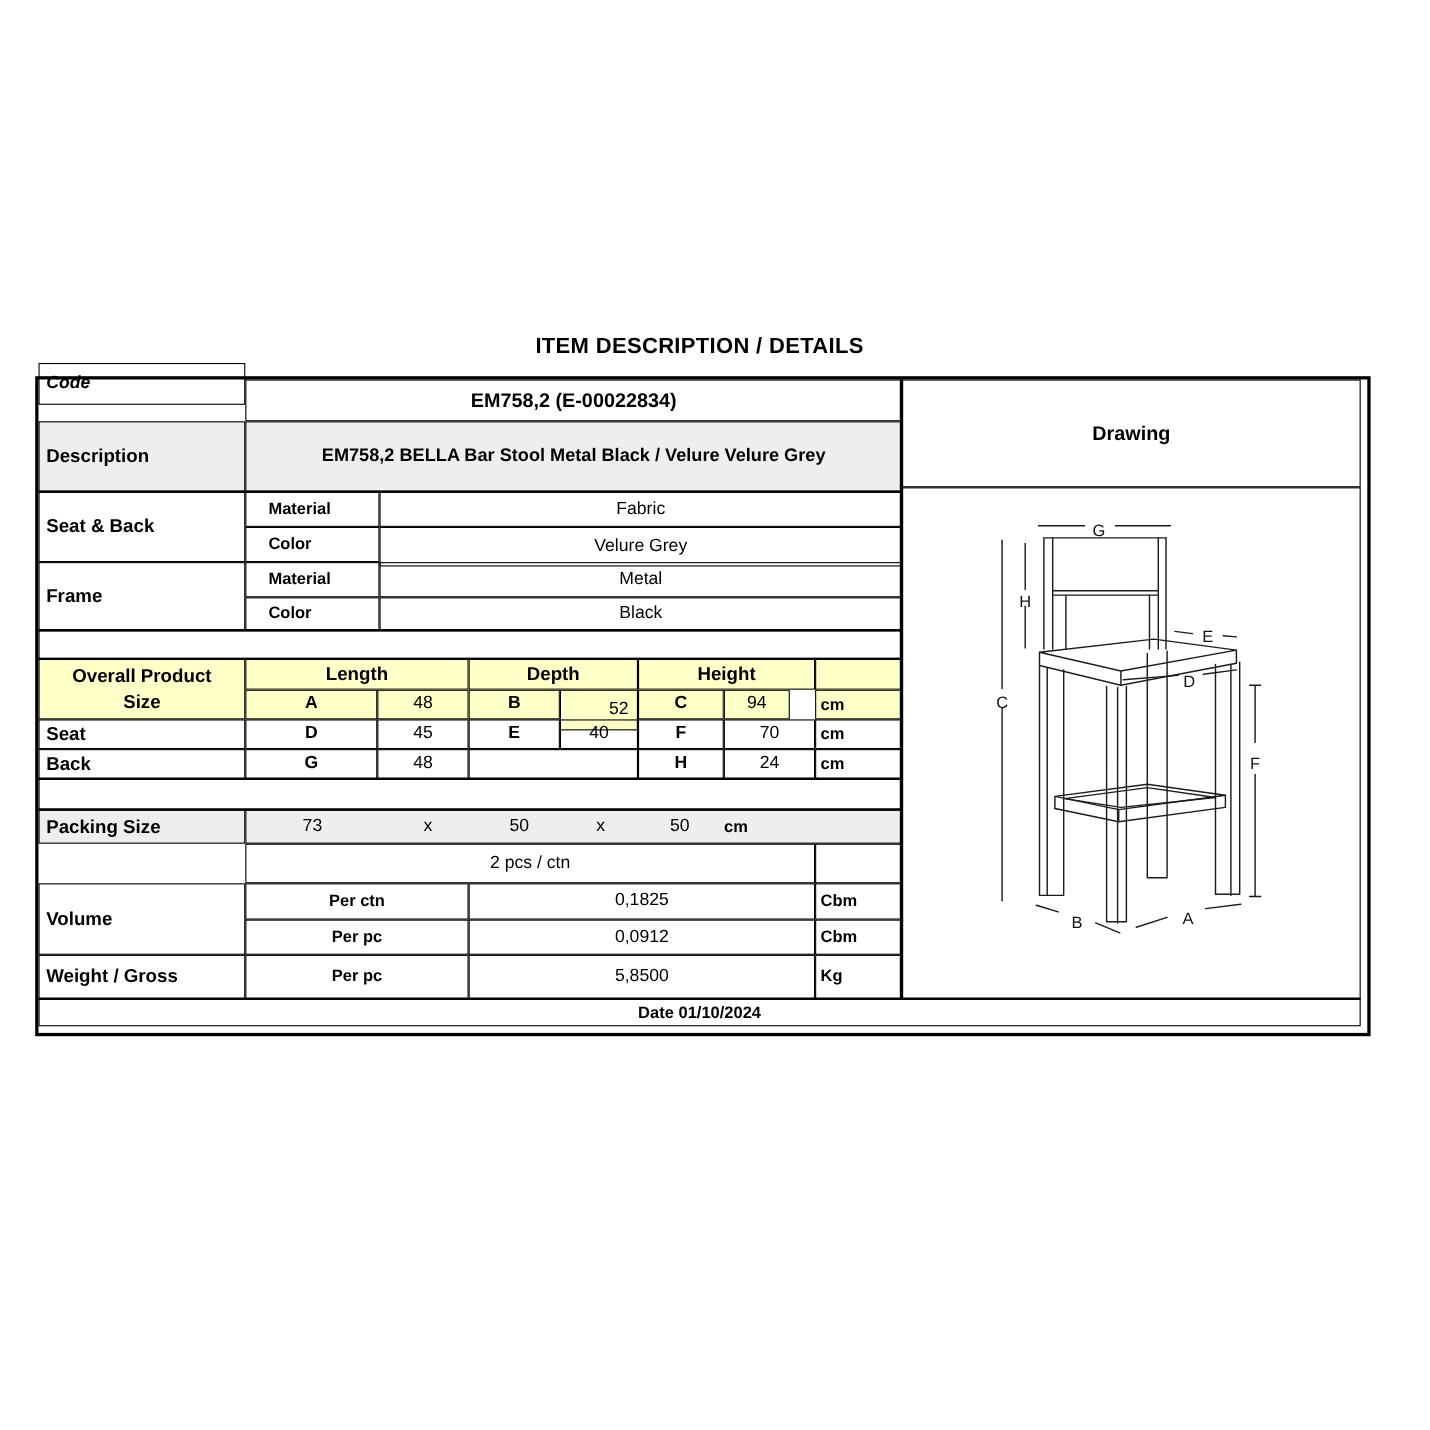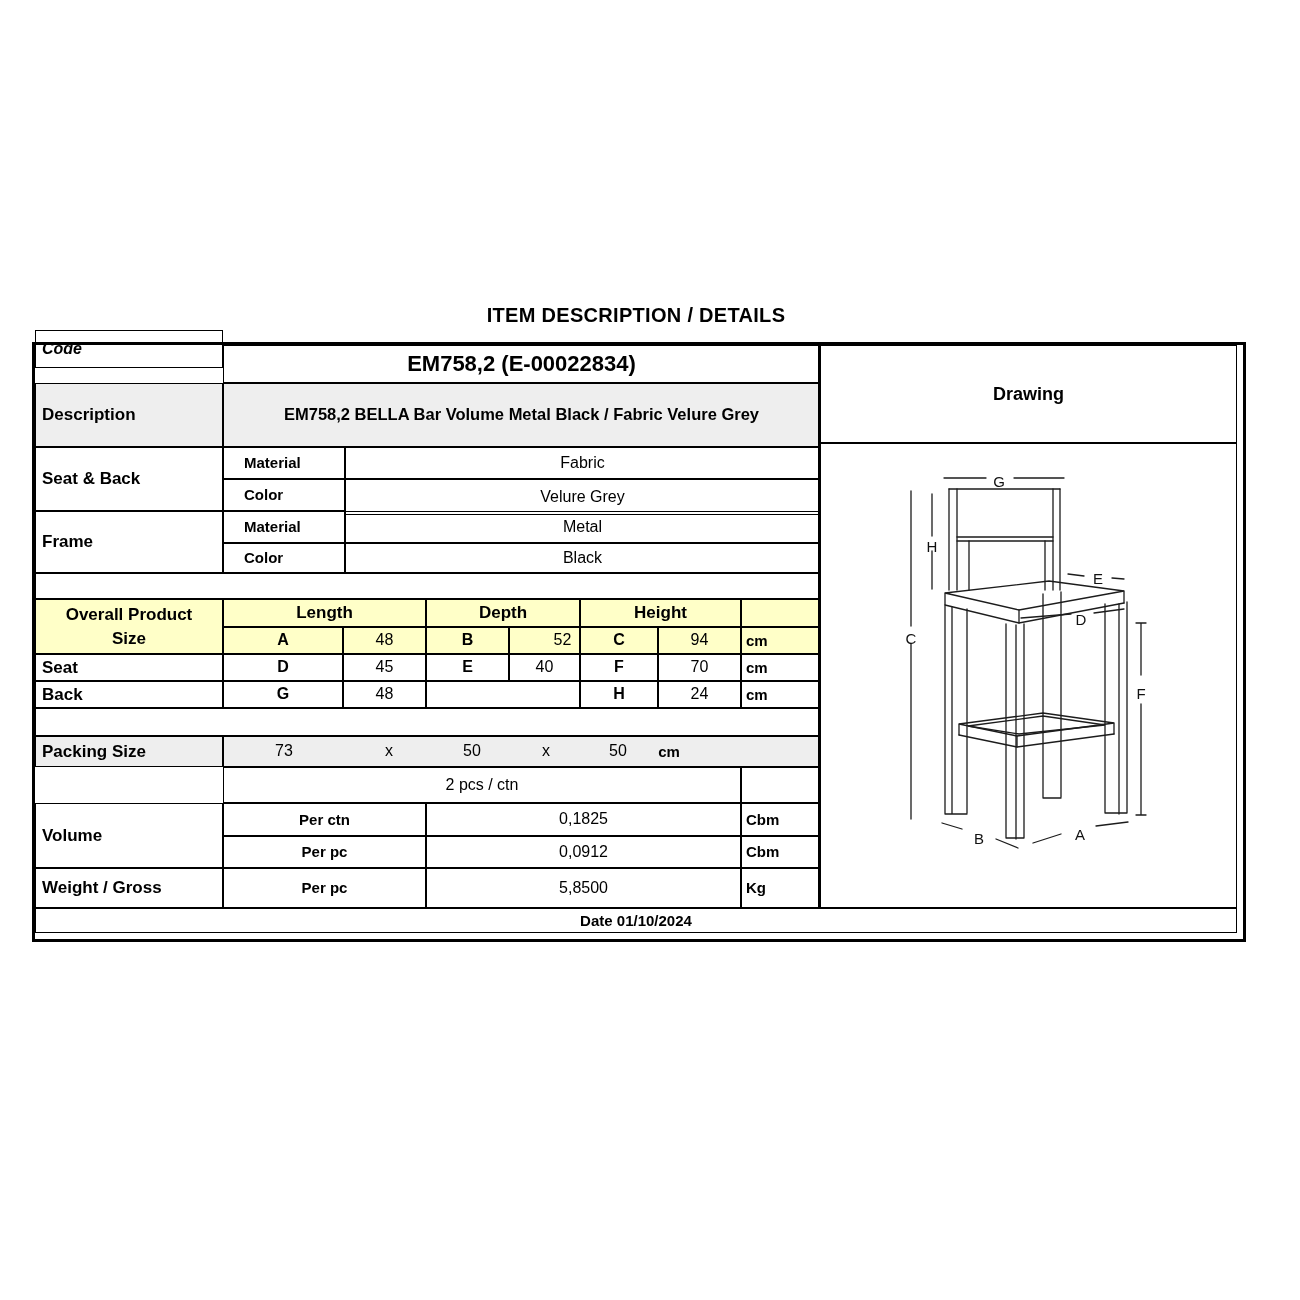--- a/index.html
+++ b/index.html
@@ -25,24 +25,24 @@
   svg text{font-family:"Liberation Sans",sans-serif;font-size:15px;fill:#111;}
 </style>
 </head>
 <body>
 
 <div class="page">
 
   <div class="title">ITEM DESCRIPTION / DETAILS</div>
 
   <div class="c lbl" style="left:35px;top:330px;width:188px;height:38px;font-size:16px;font-style:italic;">Code</div>
-  <div class="c b" style="left:223px;top:345px;width:597px;height:38px;font-size:22px;text-align:center;">EM758,2 (E-00022834)</div>
+  <div class="c b" style="left:223px;top:345px;width:597px;height:38px;font-size:18px;text-align:center;">EM758,2 (E-00022834)</div>
 
   <div class="c lbl grey" style="left:35px;top:383px;width:188px;height:64px;">Description</div>
-  <div class="c b grey" style="left:223px;top:383px;width:597px;height:64px;font-size:16.5px;">EM758,2 BELLA Bar Volume Metal Black / Fabric Velure Grey</div>
+  <div class="c b grey" style="left:223px;top:383px;width:597px;height:64px;font-size:16.5px;">EM758,2 BELLA Bar Stool Metal Black / Velure Velure Grey</div>
 
   <div class="c lbl" style="left:35px;top:447px;width:188px;height:64px;text-align:right;">Seat &amp; Back</div>
   <div class="c sub" style="left:223px;top:447px;width:122px;height:32px;">Material</div>
   <div class="c" style="left:345px;top:447px;width:475px;height:32px;">Fabric</div>
   <div class="c sub" style="left:223px;top:479px;width:122px;height:32px;">Color</div>
   <div class="c" style="left:345px;top:479px;width:475px;height:36px;text-align:right;">Velure Grey</div>
 
   <div class="c lbl" style="left:35px;top:511px;width:188px;height:62px;">Frame</div>
   <div class="c sub" style="left:223px;top:511px;width:122px;height:32px;">Material</div>
   <div class="c" style="left:345px;top:511px;width:475px;height:32px;">Metal</div>
@@ -56,23 +56,23 @@
     <span>Size</span>
   </div>
   <div class="c yellow b" style="left:223px;top:599px;width:203px;height:28px;font-size:17px;">Length</div>
   <div class="c yellow b" style="left:426px;top:599px;width:154px;height:28px;font-size:17px;">Depth</div>
   <div class="c yellow b" style="left:580px;top:599px;width:161px;height:28px;font-size:17px;">Height</div>
   <div class="c yellow" style="left:741px;top:599px;width:79px;height:28px;"></div>
 
   <div class="c yellow b" style="left:223px;top:627px;width:120px;height:27px;">A</div>
   <div class="c yellow" style="left:343px;top:627px;width:83px;height:27px;">48</div>
   <div class="c yellow b" style="left:426px;top:627px;width:83px;height:27px;">B</div>
-  <div class="c yellow" style="left:509px;top:627px;width:71px;height:27px;padding-left:36px;">52</div>
+  <div class="c yellow" style="left:509px;top:627px;width:71px;height:37px;padding-left:36px;">52</div>
   <div class="c yellow b" style="left:580px;top:627px;width:78px;height:27px;">C</div>
-  <div class="c yellow" style="left:658px;top:627px;width:83px;height:27px;">94</div>
+  <div class="c yellow" style="left:658px;top:627px;width:60px;height:27px;">94</div>
   <div class="c yellow unit" style="left:741px;top:627px;width:79px;height:27px;">cm</div>
 
   <div class="c lbl" style="left:35px;top:654px;width:188px;height:27px;">Seat</div>
   <div class="c b" style="left:223px;top:654px;width:120px;height:27px;">D</div>
   <div class="c" style="left:343px;top:654px;width:83px;height:27px;">45</div>
   <div class="c b" style="left:426px;top:654px;width:83px;height:27px;">E</div>
   <div class="c" style="left:509px;top:654px;width:71px;height:27px;">40</div>
   <div class="c b" style="left:580px;top:654px;width:78px;height:27px;">F</div>
   <div class="c" style="left:658px;top:654px;width:83px;height:27px;">70</div>
   <div class="c unit" style="left:741px;top:654px;width:79px;height:27px;">cm</div>

